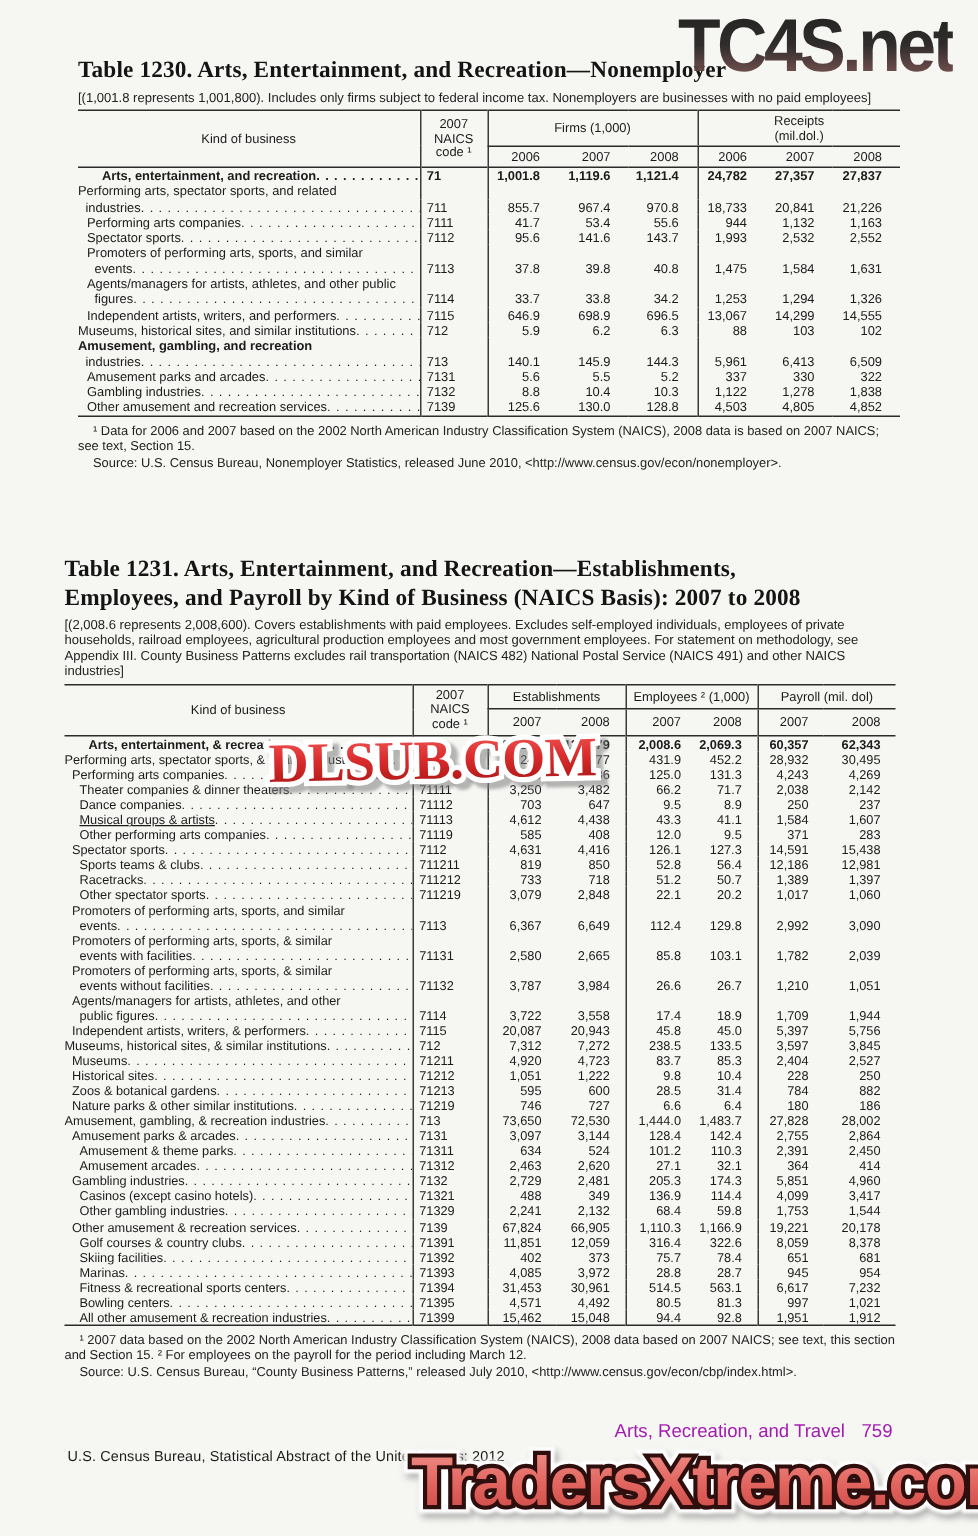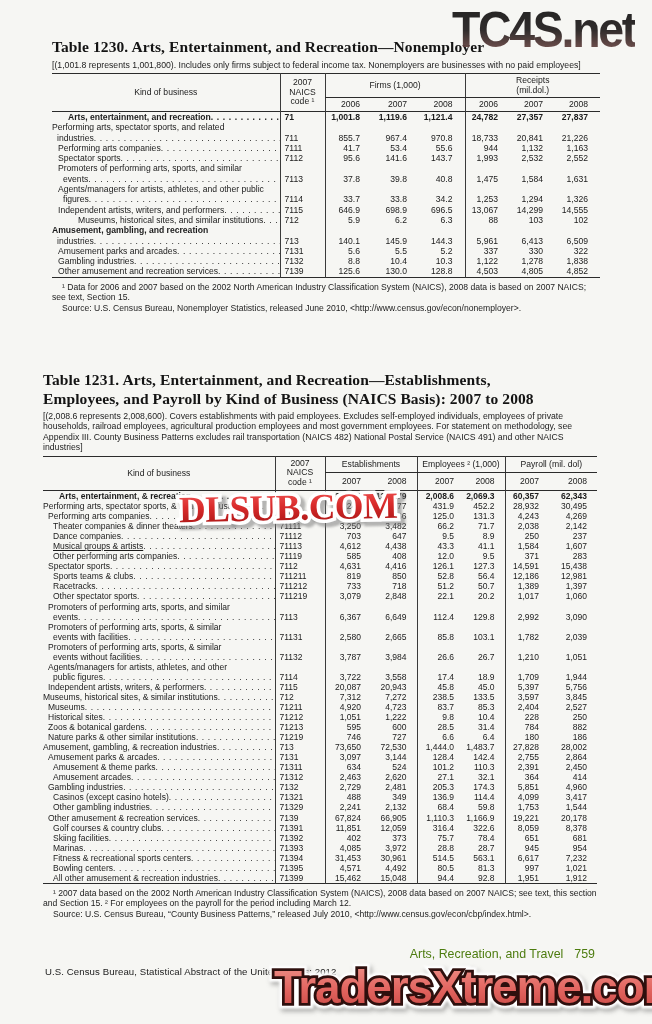--- a/index.html
+++ b/index.html
@@ -37,21 +37,21 @@
   .dots::after{
     content:". . . . . . . . . . . . . . . . . . . . . . . . . . . . . . . . . . . . . . . . . . . . . . . . . . . . . . . . . . . . . . . . . . . . . . . . . . . . . . . . . . . . . . . . . . . .";
     letter-spacing:.6px;
   }
   td.code{padding-left:4px;font-size:8.6px;}
   td.num{text-align:right;padding-right:12px;}
   #b1231 td.num{padding-right:10px;}
   tr.bold td, tr.bold .dots::after{font-weight:bold;}
   .fn{font-size:8.6px;line-height:10.4px;margin:4px 0 0 0;text-indent:10px;color:#222;}
   .fn.follow{margin-top:0;}
-  #run-head{position:absolute;top:947px;right:57px;font-size:12.4px;color:#4d7c0f;}
+  #run-head{position:absolute;top:947px;right:57px;font-size:12.4px;color:#a21caf;}
   #run-head .pageno{display:inline-block;margin-left:11px;}
   #foot-left{position:absolute;top:966px;left:45px;font-size:9.6px;letter-spacing:.1px;color:#1b1b1b;}
 
   
   .wm{position:absolute;font-weight:bold;white-space:nowrap;z-index:50;}
   #wm-top{
     top:1px;left:452px;font-size:50px;letter-spacing:-2.5px;
     transform:scaleX(.93);transform-origin:left top;
     background:linear-gradient(180deg,#161616 0%,#262222 50%,#6e4a47 85%,#8a615c 100%);
     -webkit-background-clip:text;background-clip:text;color:transparent;
@@ -253,21 +253,21 @@
           <td class="num c2 vb">646.9</td>
           <td class="num c3">698.9</td>
           <td class="num c4">696.5</td>
           <td class="num c5 vb">13,067</td>
           <td class="num c6">14,299</td>
           <td class="num c7">14,555</td>
         </tr>
         <tr>
           <td class="lbl c0">
             <div class="cellflex">
-              <span class="t" style="padding-left: 0px; margin-left: 26px;">Museums, historical sites, and similar institutions</span>
+              <span class="t" style="padding-left: 0px;">Museums, historical sites, and similar institutions</span>
               <span class="dots"></span>
             </div>
           </td>
           <td class="code c1 vb">712</td>
           <td class="num c2 vb">5.9</td>
           <td class="num c3">6.2</td>
           <td class="num c4">6.3</td>
           <td class="num c5 vb">88</td>
           <td class="num c6">103</td>
           <td class="num c7">102</td>

